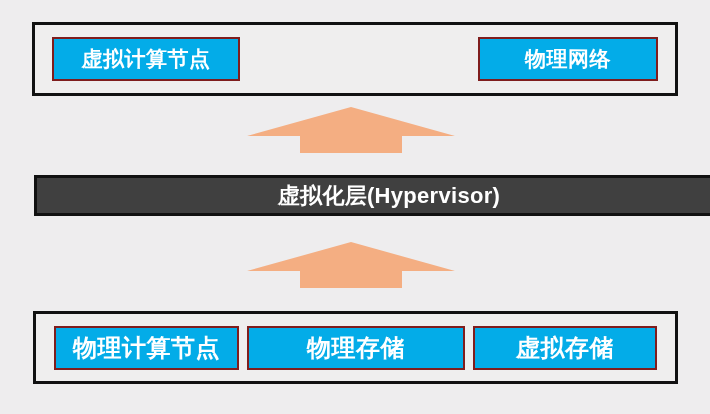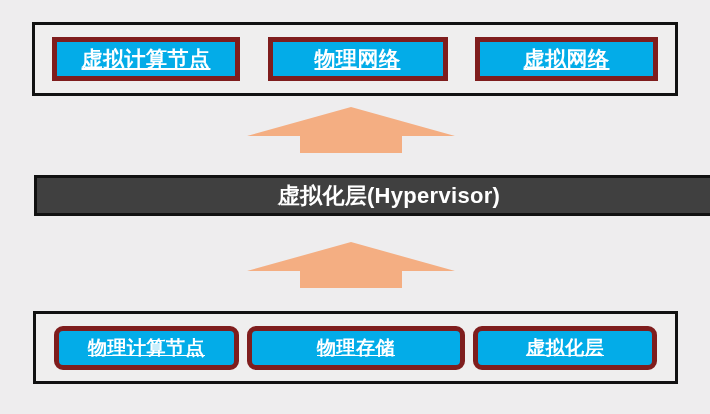--- a/index.html
+++ b/index.html
@@ -42,39 +42,37 @@
     top: 311px;
     width: 645px;
     height: 73px;
     padding: 0 18px;
   }
 
   
   .node {
     box-sizing: border-box;
     background: #03ace8;
-    border: 5px solid #7f1d1d;
+    border: 2px solid #7f1d1d;
     color: #ffffff;
     display: flex;
     align-items: center;
     justify-content: center;
     text-align: left;
     letter-spacing: 0.5px;
-    text-decoration: underline;
   }
   .node.virtual {
     height: 44px;
     font-size: 21px;
     font-weight: bold;
   }
   .node.physical {
     height: 44px;
-    font-size: 19px;
+    font-size: 24px;
     font-weight: bold;
-    border-radius: 9px;
   }
   #node-virtual-compute { width: 188px; }
   #node-virtual-storage { width: 180px; }
   #node-virtual-network { width: 183px; }
 
   #node-physical-compute { width: 185px; }
   #node-physical-storage { width: 218px; }
   #node-physical-network { width: 184px; }
 
   
@@ -108,36 +106,35 @@
   .arrow-up svg { display: block; width: 100%; height: 100%; }
 </style>
 </head>
 <body>
 
 <div id="diagram">
 
   <div class="group-frame" id="virtual-layer-group">
     <div class="node virtual" id="node-virtual-compute">虚拟计算节点</div>
     <div class="node virtual" id="node-virtual-storage">物理网络</div>
-    <div class="node virtual" id="node-virtual-network">虚拟网络</div>
   </div>
 
   <div class="arrow-up" id="arrow-upper">
     <svg viewBox="0 0 208 48" preserveAspectRatio="none" aria-hidden="true">
       <polygon points="104,1 208,30 155,30 155,47 53,47 53,30 0,30" fill="#f4ae82"></polygon>
     </svg>
   </div>
 
   <div id="hypervisor-box">虚拟化层(Hypervisor)</div>
 
   <div class="arrow-up" id="arrow-lower">
     <svg viewBox="0 0 208 48" preserveAspectRatio="none" aria-hidden="true">
       <polygon points="104,1 208,30 155,30 155,47 53,47 53,30 0,30" fill="#f4ae82"></polygon>
     </svg>
   </div>
 
   <div class="group-frame" id="physical-layer-group">
     <div class="node physical" id="node-physical-compute">物理计算节点</div>
     <div class="node physical" id="node-physical-storage">物理存储</div>
-    <div class="node physical" id="node-physical-network">虚拟化层</div>
+    <div class="node physical" id="node-physical-network">虚拟存储</div>
   </div>
 
 </div>
 
 </body></html>

